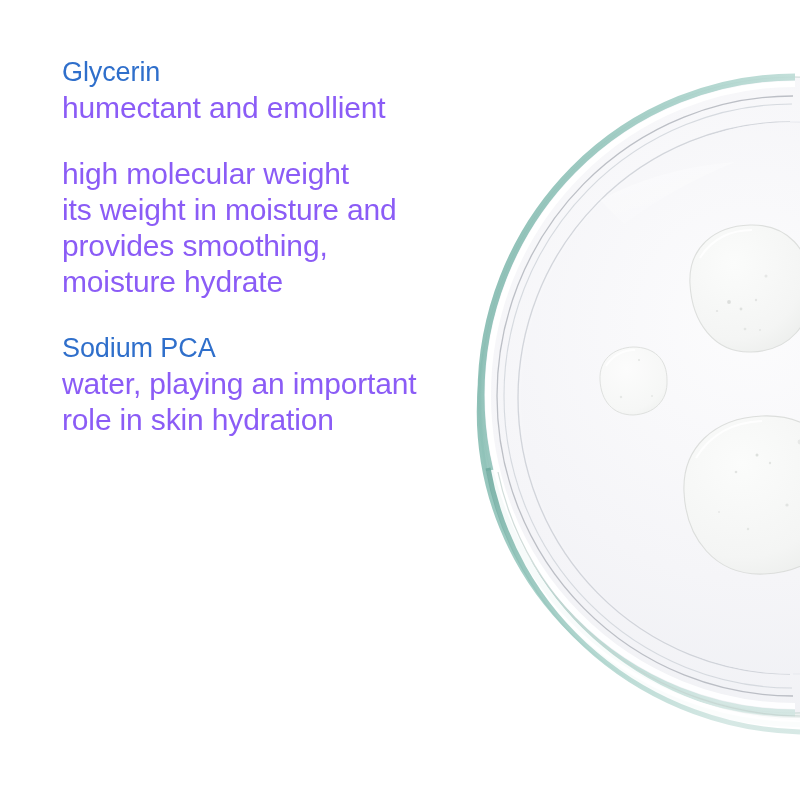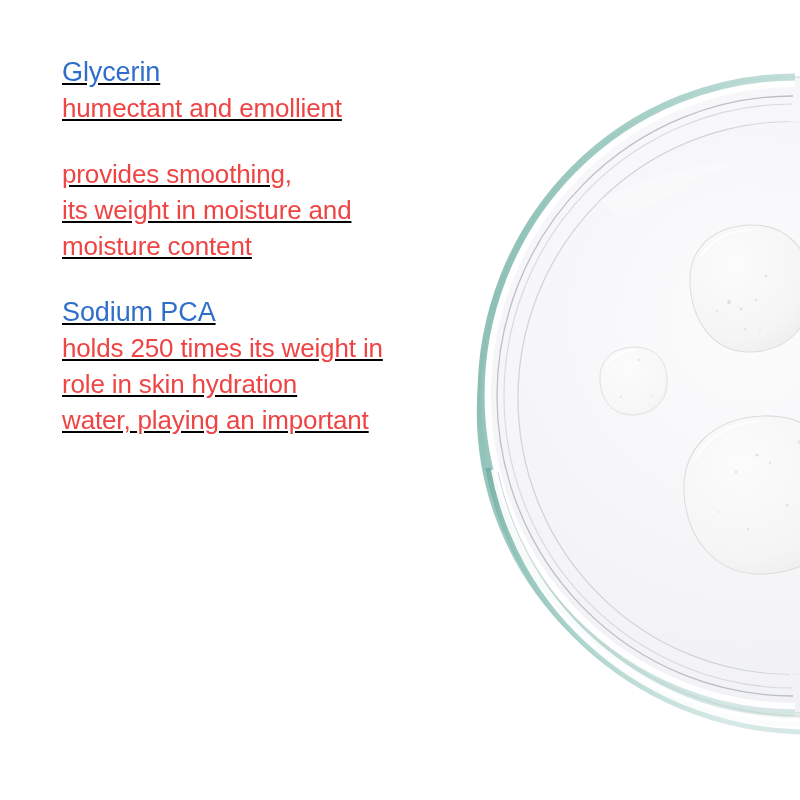--- a/index.html
+++ b/index.html
@@ -31,37 +31,36 @@
 
   
   #copy-column {
     position: absolute;
     left: 62px;
     top: 54px;
     width: 420px;
   }
   .ingredient-block {
     margin: 0 0 30px 0;
-    text-decoration: underline;
   }
   .ingredient-block:last-child { margin-bottom: 11px; }
 
   .ingredient-name {
     display: block;
     color: #2F6FCB;
     font-size: 27px;
     line-height: 36px;
     font-weight: 400;
     letter-spacing: -0.1px;
     white-space: nowrap;
   }
   .ingredient-desc {
     display: block;
-    color: #ef4444;
-    font-size: 26px;
+    color: #8b5cf6;
+    font-size: 30px;
     line-height: 36px;
     font-weight: 400;
     letter-spacing: -0.15px;
   }
   .ingredient-desc .ln { display: block; white-space: nowrap; }
 </style>
 </head>
 <body>
 
 <div id="stage">
@@ -227,29 +226,29 @@
 
     <div class="ingredient-block">
       <span class="ingredient-name">Glycerin</span>
       <span class="ingredient-desc">
         <span class="ln">humectant and emollient</span>
       </span>
     </div>
 
     <div class="ingredient-block">
       <span class="ingredient-desc">
+        <span class="ln">high molecular weight</span>
+        <span class="ln">its weight in moisture and</span>
         <span class="ln">provides smoothing,</span>
-        <span class="ln">its weight in moisture and</span>
-        <span class="ln">moisture content</span>
+        <span class="ln">moisture hydrate</span>
       </span>
     </div>
 
     <div class="ingredient-block">
       <span class="ingredient-name">Sodium PCA</span>
       <span class="ingredient-desc">
-        <span class="ln">holds 250 times its weight in</span>
+        <span class="ln">water, playing an important</span>
         <span class="ln">role in skin hydration</span>
-        <span class="ln">water, playing an important</span>
       </span>
     </div>
 
   </div>
 </div>
 
 </body></html>

